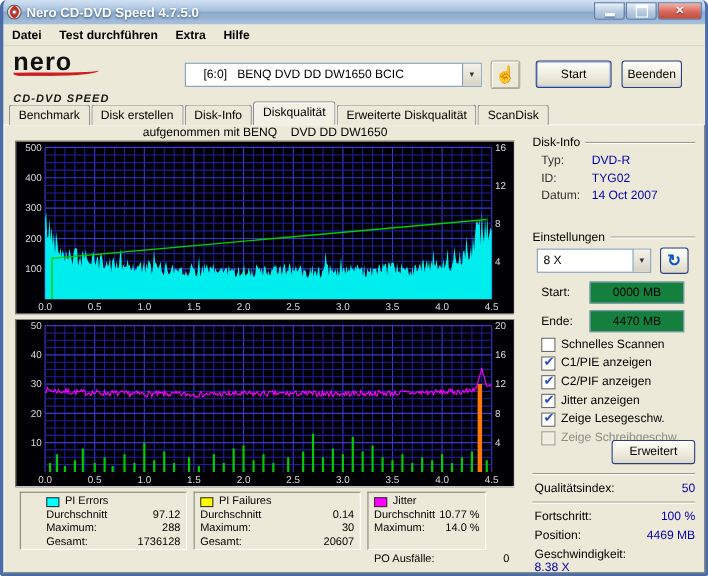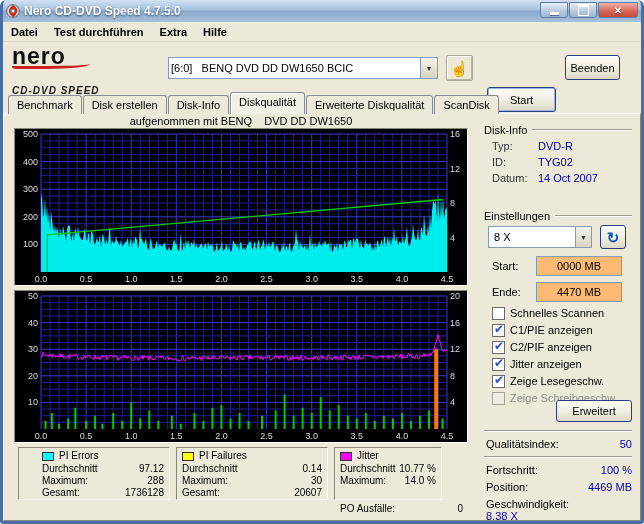--- a/index.html
+++ b/index.html
@@ -18,26 +18,26 @@
   .wbtn.close::after{content:"✕";color:#fff;font-size:10px;font-weight:bold;text-shadow:0 1px 1px #7a1f12;}
   
   .menubar{position:absolute;left:3px;top:22px;width:638px;height:20px;background:#ece9d8;display:flex;align-items:center;border-bottom:1px solid #dcd8c8;}
   .menu-item{padding:18px 8px;cursor:default;font-weight:bold;}
   
   .logo{position:absolute;left:12px;top:46px;width:150px;}
   .logo-name{font-size:23px;font-weight:bold;letter-spacing:1px;line-height:20px;color:#101010;}
   .logo-swoosh{width:78px;height:5px;border-bottom:3px solid #cc1f1f;border-radius:0 0 90% 10%/0 0 8px 4px;margin-top:-2px;}
   .logo-sub{font-size:10px;font-weight:bold;font-style:italic;letter-spacing:1px;color:#181818;margin-top:16px;}
   .combo{position:absolute;left:168px;top:57px;width:270px;height:22px;background:#fff;border:1px solid #7f9db9;display:flex;align-items:center;}
-  .combo .combo-text{flex:1;padding-left:2px;white-space:pre;overflow:hidden;}
+  .combo .combo-text{flex:1;padding-left:16px;white-space:pre;overflow:hidden;}
   .combo .combo-arrow{width:17px;height:100%;background:linear-gradient(#f4f2ea,#d8d4c4);border-left:1px solid #7f9db9;display:flex;align-items:center;justify-content:center;font-size:7px;color:#333;}
   .toolbtn{position:absolute;left:446px;top:55px;width:27px;height:26px;background:#ece9d8;border:1px solid #aca899;border-radius:2px;box-shadow:inset 1px 1px 0 #fff,inset -1px -1px 0 #b8b4a4;display:flex;align-items:center;justify-content:center;}
   .hand-glyph{font-size:15px;color:#b8860b;line-height:1;}
   .btn{display:flex;align-items:center;justify-content:center;background:linear-gradient(#fefef8,#efecdf 55%,#dcd8c8);border:1px solid #2a3f7e;border-radius:3px;font-size:11px;}
-  .btn-start{position:absolute;left:487px;top:55px;width:69px;height:25px;box-shadow:inset 0 0 0 1px #9ab4ec;margin-top:32px;}
+  .btn-start{position:absolute;left:487px;top:55px;width:69px;height:25px;box-shadow:inset 0 0 0 1px #9ab4ec;}
   .btn-quit{position:absolute;left:565px;top:55px;width:55px;height:25px;}
   
   .tabbar{position:absolute;left:8px;top:92px;height:22px;display:flex;align-items:flex-end;z-index:5;}
   .tab{height:19px;padding:3px 8px 0 8px;background:#ece9d8;border:1px solid #8a8c95;border-bottom:none;border-radius:3px 3px 0 0;margin-right:1px;white-space:nowrap;}
   .tab.active{height:22px;background:#f2efe4;box-shadow:inset 1px 1px 0 #fff;position:relative;z-index:6;}
   
   .page{position:absolute;left:3px;top:113px;width:638px;height:408px;background:#ece9d8;border:1px solid;border-color:#fff #8a8878 #8a8878 #fff;}
   .caption{position:absolute;left:14px;top:115px;width:454px;text-align:center;font-size:11px;white-space:pre;}
   .chart{position:absolute;background:#000;border:1px solid;border-color:#8a8878 #fff #fff #8a8878;}
   #chart1{left:14px;top:128px;width:454px;height:158px;}
@@ -55,21 +55,21 @@
   .dirow{position:absolute;left:12px;width:140px;font-size:11px;}
   .dirow .lbl{display:inline-block;width:46px;color:#333;}
   .navy{color:#0000a8;}
   .speed-combo{position:absolute;left:8px;top:108px;width:104px;height:22px;background:#fff;border:1px solid #7f9db9;display:flex;align-items:center;}
   .speed-combo .combo-text{flex:1;padding-left:5px;}
   .speed-combo .combo-arrow{width:16px;height:100%;background:linear-gradient(#f4f2ea,#d8d4c4);border-left:1px solid #7f9db9;display:flex;align-items:center;justify-content:center;font-size:7px;color:#333;}
   .refresh-btn{position:absolute;left:120px;top:107px;width:26px;height:24px;}
   .refresh-glyph{font-size:15px;font-weight:bold;color:#0a58c0;line-height:1;}
   .fldrow{position:absolute;left:12px;width:140px;display:flex;align-items:center;}
   .fldrow .lbl{width:44px;}
-  .fld{width:86px;height:20px;background:#fdba74;border:1px solid #7f9db9;display:flex;align-items:center;justify-content:center;}
+  .fld{width:86px;height:20px;background:#15803d;border:1px solid #7f9db9;display:flex;align-items:center;justify-content:center;}
   .cbrow{position:absolute;left:12px;display:flex;align-items:center;gap:5px;height:14px;font-size:11px;}
   .cb{width:13px;height:13px;background:#fff;border:1px solid #6a6a6a;position:relative;flex:0 0 auto;}
   .cb.checked::after{content:"✔";position:absolute;left:1px;top:-3px;font-size:12px;color:#2b4fc4;}
   .cbrow.disabled{color:#8d8d83;}
   .cbrow.disabled .cb{background:#f0eee2;border-color:#a6a294;}
   .btn-adv{position:absolute;left:76px;top:282px;width:76px;height:22px;}
   .sep{position:absolute;left:4px;width:148px;height:2px;border-top:1px solid #9e9a8a;border-bottom:1px solid #fff;}
   .kvrow{position:absolute;left:6px;width:146px;display:flex;justify-content:space-between;font-size:11px;}
 </style>
 </head>

